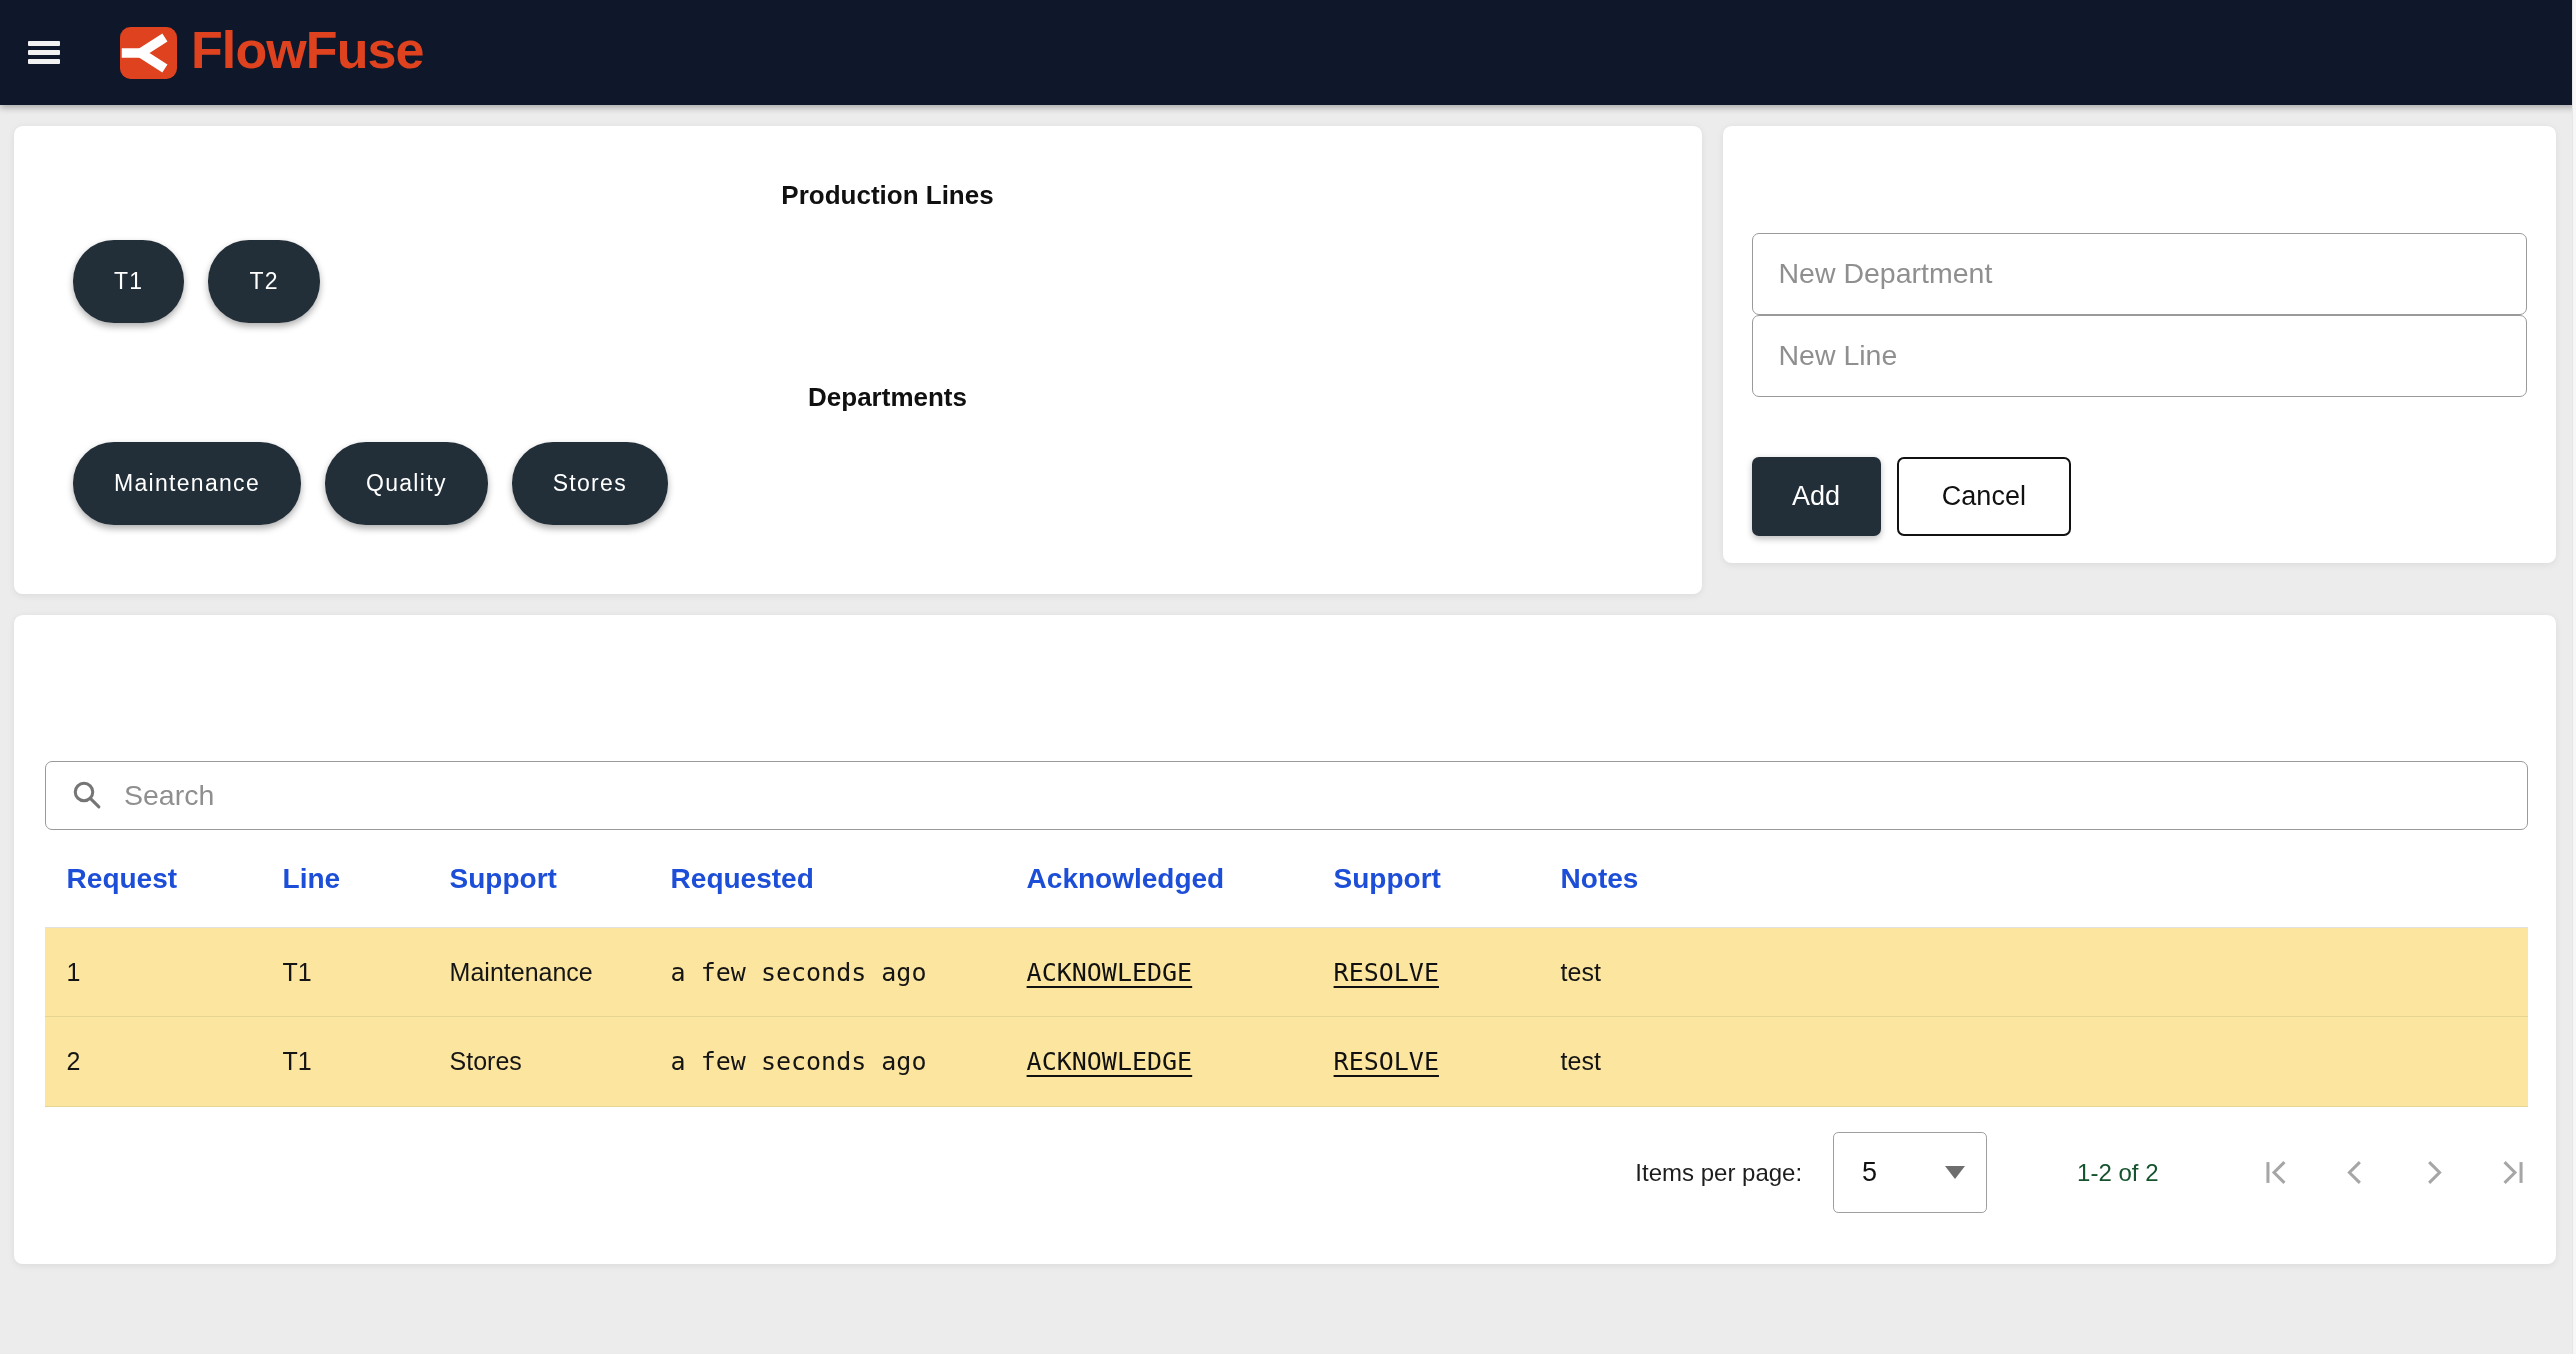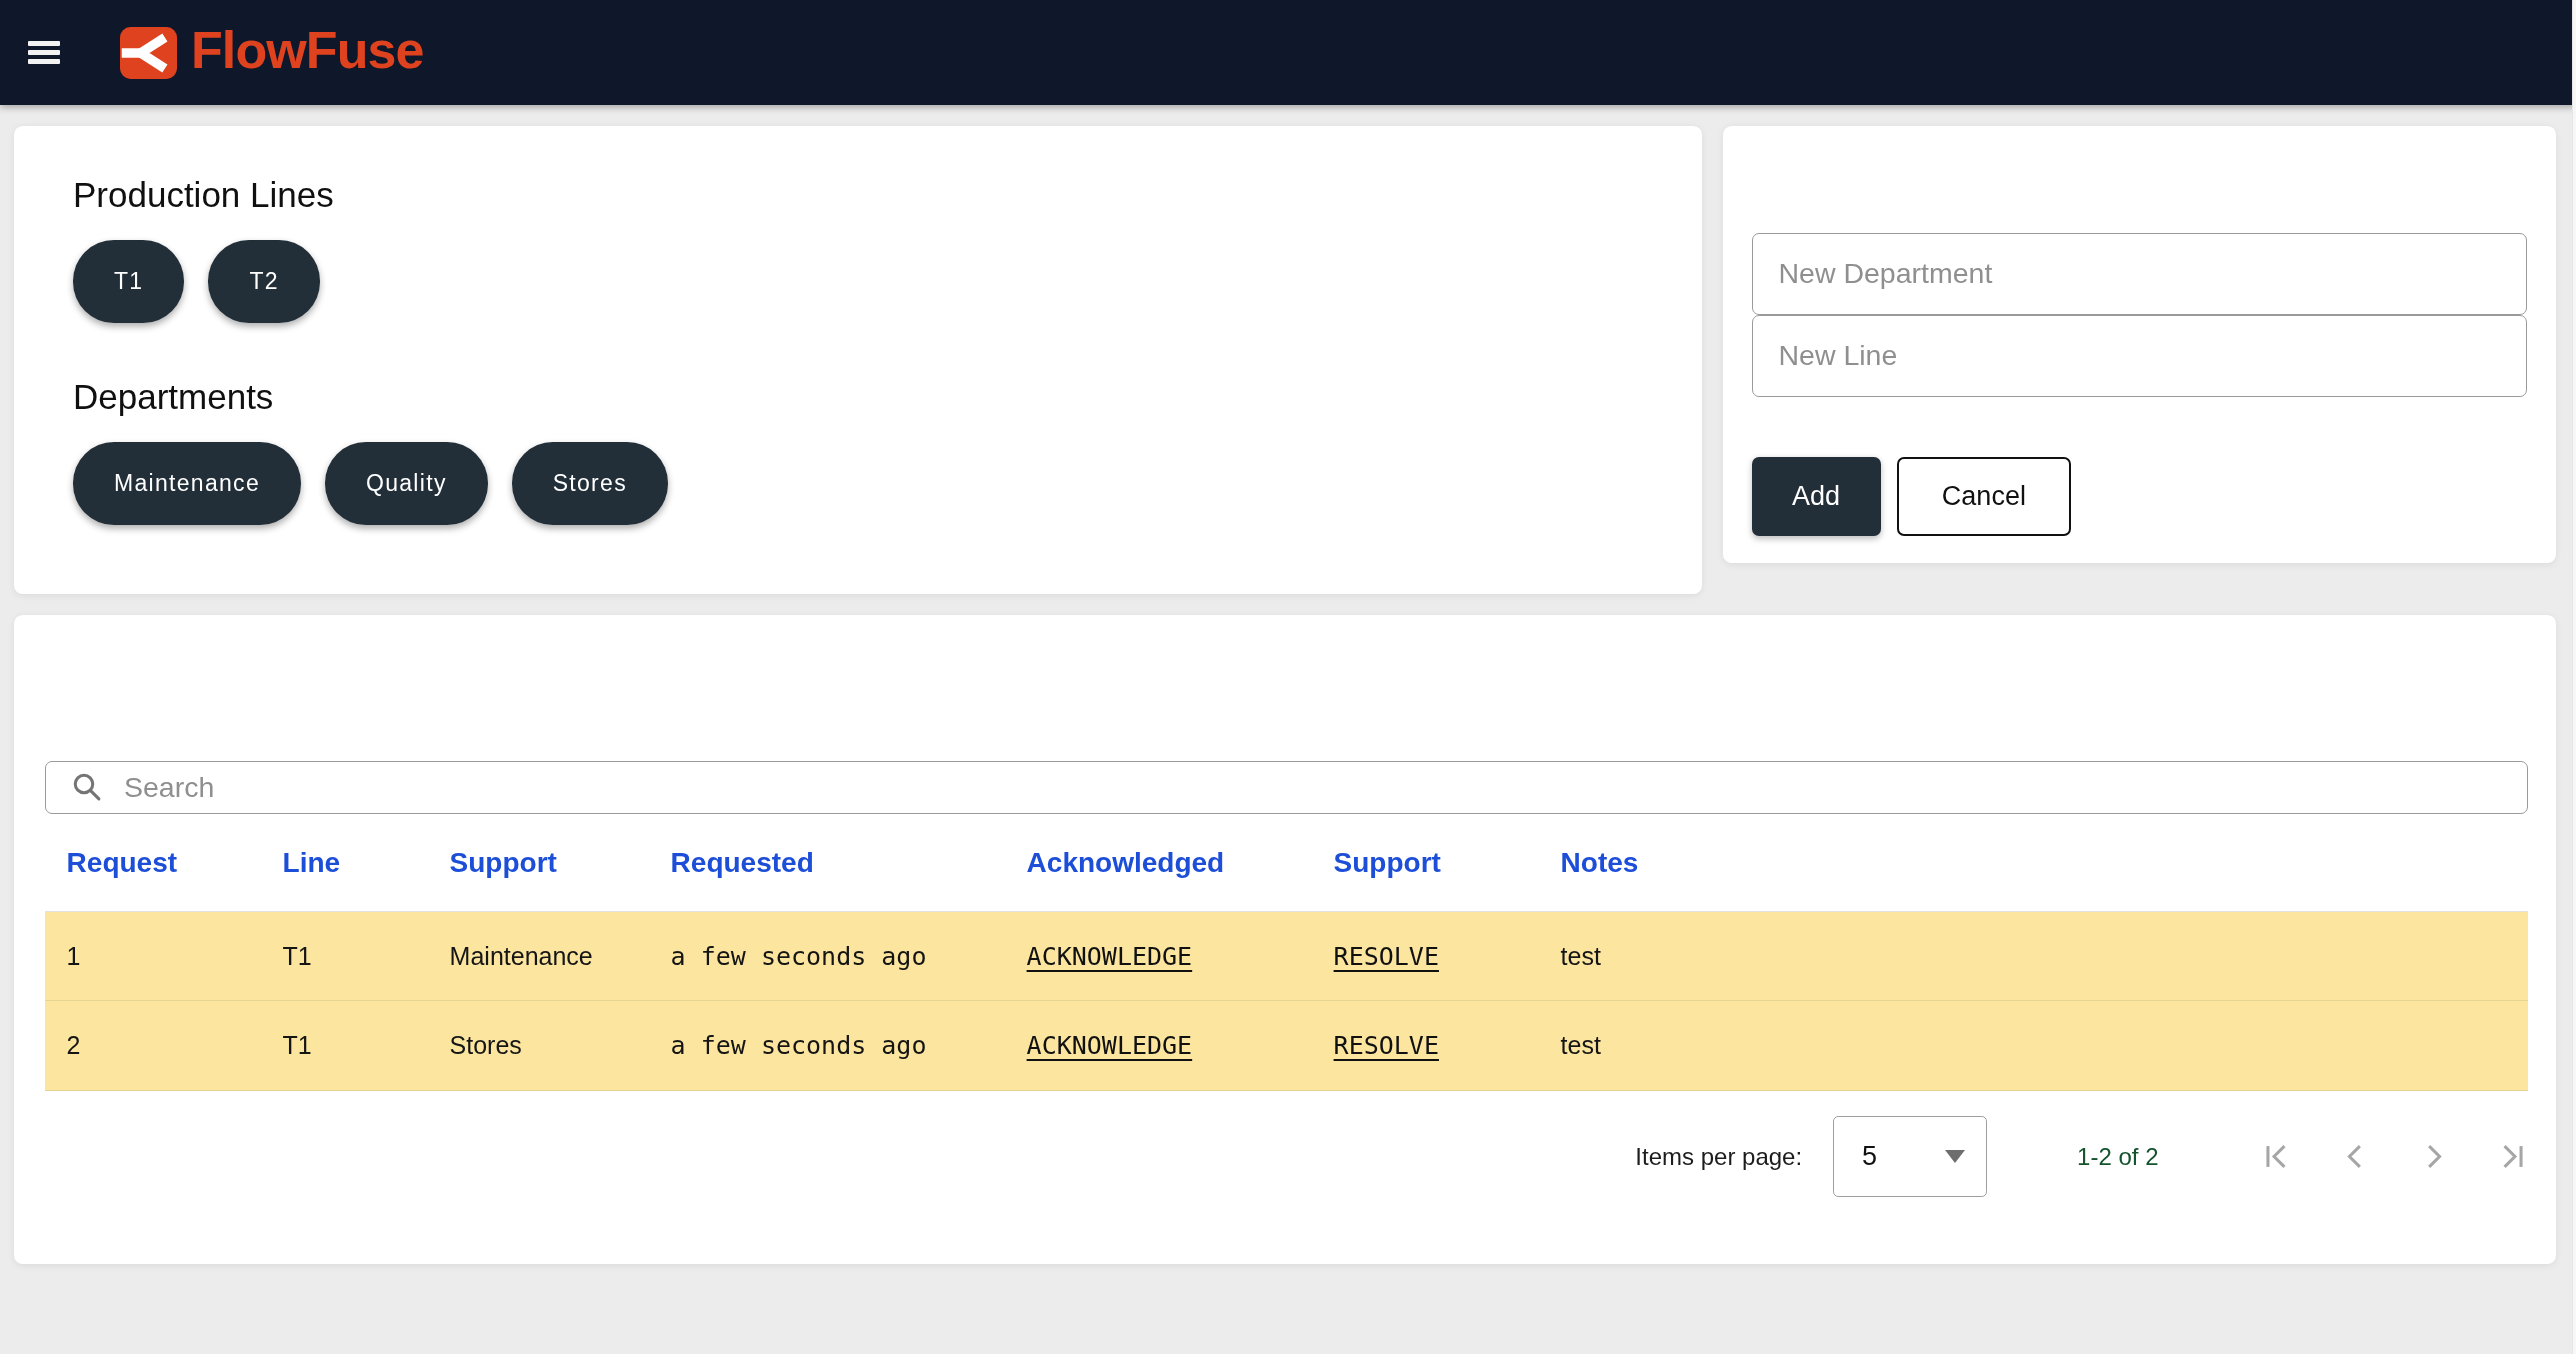--- a/index.html
+++ b/index.html
@@ -18,21 +18,21 @@
   .hamburger span { display:block; height:4.3px; width:100%; background:#f2f2f2; border-radius:0.9px; }
   .brand { display:flex; align-items:center; margin-left:60px; }
   .brand-icon { width:57px; height:52px; display:block; }
   .brand-text { font-size:52px; font-weight:700; letter-spacing:-0.9px; color:#de421e; margin-left:14px; line-height:1; padding-bottom:5.2px; }
   
   .card { position:absolute; background:#fff; border-radius:8.6px; box-shadow:0 1.7px 7px rgba(0,0,0,.07); }
   .card-left  { left:14px;   top:126px; width:1688px; height:468px; padding:50px 0 0 59px; }
   .card-right { left:1723px; top:126px; width:833px;  height:437px; padding:28.5px 30px 0 28.5px; }
   .card-table { left:14px;   top:615px; width:2542px; height:649px; padding:146px 28.5px 0 31px; }
   
-  .section-title { font-size:35px; font-weight:400; color:#101010; line-height:38px; }
+  .section-title { font-size:26px; font-weight:700; color:#101010; line-height:38px;text-align:center; }
   .chip-row { display:flex; margin-top:26px; }
   .chip {
     background:#222f39; color:#fff; border:none; cursor:pointer;
     font-family:inherit; font-size:23px; letter-spacing:1.3px;
     height:83px; border-radius:41px; padding:0 41px;
     display:flex; align-items:center; justify-content:center;
     box-shadow:0 3.5px 7.8px rgba(0,0,0,.32);
   }
   .chip + .chip { margin-left:24px; }
   .title-gap { margin-top:55px; }
@@ -46,21 +46,21 @@
   .input-gap { margin-top:78px; }
   .btn-row { display:flex; margin-top:60px; }
   .btn {
     height:79px; border-radius:7px; font-family:inherit; font-size:27px;
     display:flex; align-items:center; justify-content:center; cursor:pointer;
   }
   .btn-dark { width:129px; background:#222f39; color:#fff; border:none; box-shadow:0 2.6px 6px rgba(0,0,0,.25); }
   .btn-outline { width:174px; background:#fff; color:#111; border:2.6px solid #111; margin-left:16.4px; }
   
   .search-box {
-    width:2483px; height:53px; border:1.7px solid #9a9a9a; border-radius:7px;
+    width:2483px; height:69px; border:1.7px solid #9a9a9a; border-radius:7px;
     display:flex; align-items:center; padding:0 24px; background:#fff;
   }
   .search-box svg { flex:0 0 auto; }
   .search-input {
     border:none; outline:none; font-family:inherit; font-size:28.5px; color:#333;
     margin-left:19px; flex:1 1 auto; background:transparent;
   }
   .search-input::placeholder { color:#8f8f8f; }
   .grid-row { display:grid; grid-template-columns:216px 167px 221px 356px 307px 227px 1fr; width:2483px; align-items:center; }
   .grid-row > div { padding-left:21.6px; }

